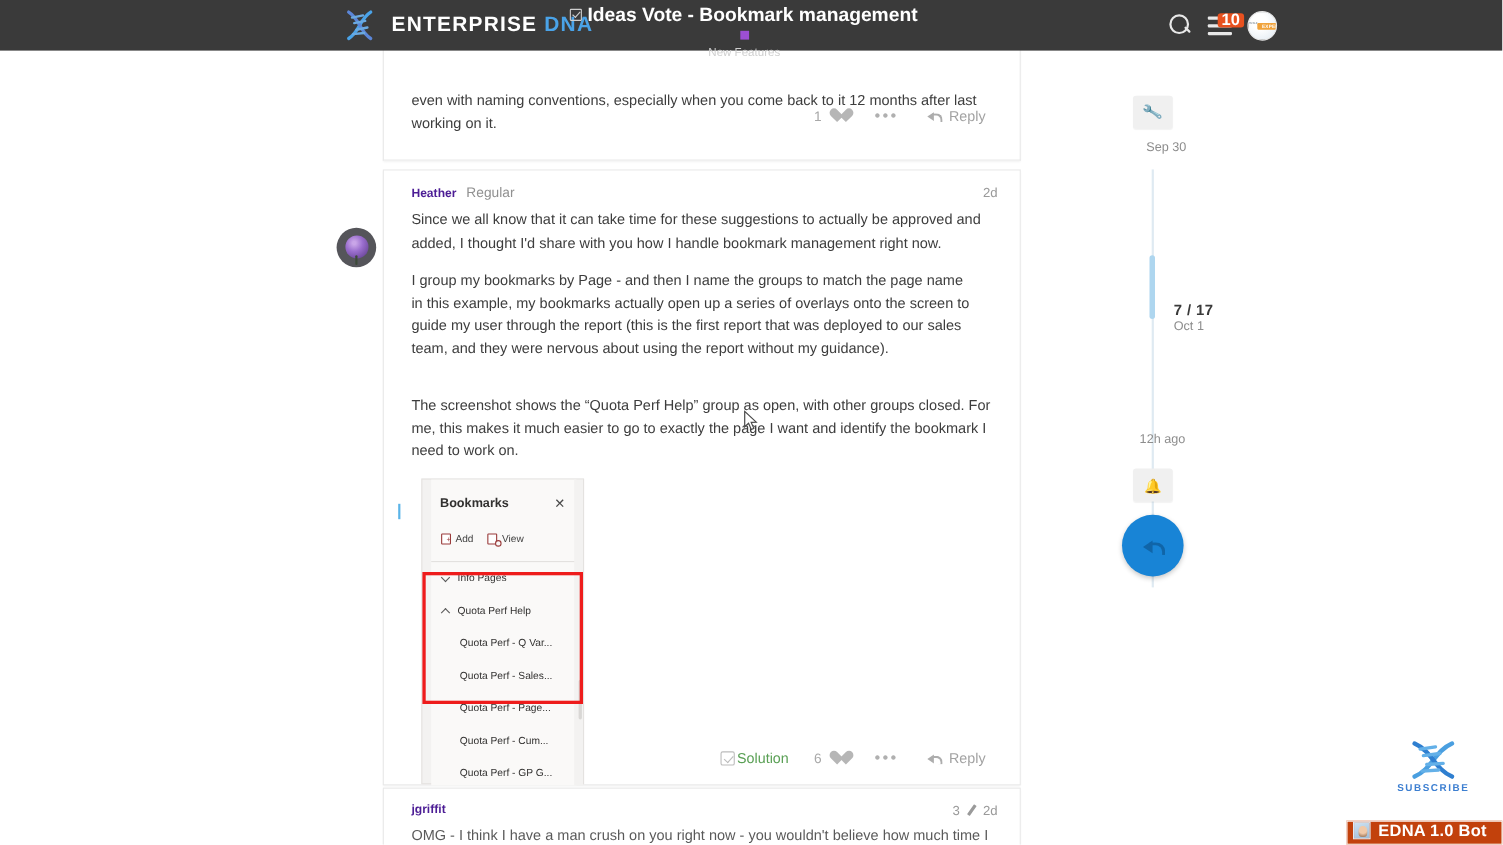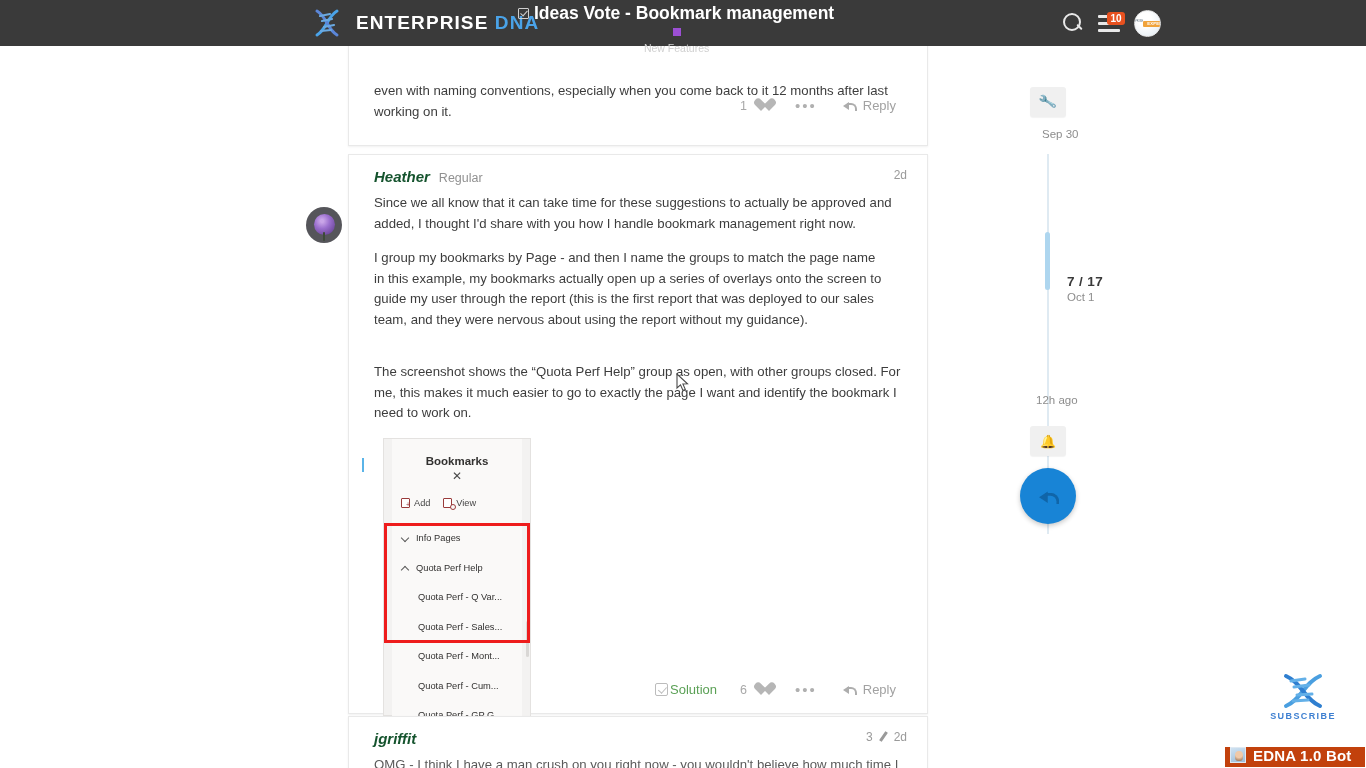--- a/index.html
+++ b/index.html
@@ -55,21 +55,21 @@
     width: 14px; height: 14px; border: 2px solid #e8e8e8; border-radius: 50%;
   }
   .search-glyph::after {
     content: ""; position: absolute; left: 14px; top: 14px;
     width: 7px; height: 2px; background: #e8e8e8; transform: rotate(45deg); border-radius: 1px;
   }
   .burger { width: 22px; height: 17px; display: flex; flex-direction: column; justify-content: space-between; }
   .burger span { display: block; height: 3px; background: #e8e8e8; border-radius: 1px; }
   .badge {
     position: absolute; top: -3px; left: 9px;
-    background: #e8511f; color: #fff; font-size: 10px; font-weight: bold;
+    background: #e8511f; color: #fff; font-size: 15px; font-weight: bold;
     border-radius: 3px; padding: 0px 3.5px; line-height: 13px; min-width: 17px; text-align: center;
   }
   .avatar-top {
     width: 27px; height: 27px; border-radius: 50%;
     background: radial-gradient(circle at 40% 35%, #ffffff 30%, #dfe9f2 100%);
     display: flex; align-items: center; justify-content: center; overflow: hidden;
     position: relative; border: 1px solid #e7e7e7;
   }
   .avatar-top .tiny-top { font-size: 2.6px; color: #5a6b7a; letter-spacing: .1px; line-height: 3px; }
   .avatar-top .expert-chip {
@@ -103,21 +103,21 @@
     width: 21px; height: 21px; border-radius: 50%;
     background: radial-gradient(circle at 38% 33%, #c9a5e8 8%, #9b6fce 40%, #6f4a9e 78%, #4e3370 100%);
     position: relative; margin-bottom: 2px;
   }
   .rose::after {
     content: ""; position: absolute; left: 9px; top: 18px;
     width: 2.5px; height: 9px; background: #3d4a38; border-radius: 1px;
   }
 
   .post-head { position: relative; padding: 13px 20px 0 25px; display: flex; align-items: baseline; }
-  .username { font-size: 15px; font-weight: bold; color: #14532d; font-style: italic; }
+  .username { font-size: 11px; font-weight: bold; color: #4c1d95; }
   .usertitle { font-size: 12.5px; color: #919191; margin-left: 9px; }
   .post-date { position: absolute; right: 20px; top: 13px; font-size: 12px; color: #9a9a9a; display: flex; align-items: center; gap: 5px; }
   .pencil-ico { display: inline-block; width: 11px; height: 11px; position: relative; }
   .pencil-ico::before {
     content:""; position:absolute; left:4px; top:-1px; width:3px; height:11px;
     background:#9a9a9a; transform: rotate(35deg); border-radius: .5px;
   }
   .edit-count { color: #9a9a9a; font-size: 12px; }
 
   .post-body { padding: 8px 22px 0 25px; font-size: 13.2px; line-height: 20.5px; color: #3d3d3d; }
@@ -169,21 +169,21 @@
   }
 
   
   .bm-shot {
     position: relative; margin: 10px 0 0 9px;
     width: 148px; height: 278px;
     background: #f3f2f1; border: 1px solid #e4e2e0;
     font-family: "Liberation Sans", sans-serif;
   }
   .bm-inner { position: absolute; left: 8px; top: 0; width: 132px; height: 278px; background: #faf9f8; }
-  .bm-title-row { display: flex; align-items: center; justify-content: space-between; padding: 12px 10px 0 8px; flex-direction: column; }
+  .bm-title-row { display: flex; align-items: center; justify-content: space-between; padding: 12px 10px 0 8px; }
   .bm-title { font-size: 11.5px; color: #323130; font-weight: 600; }
   .bm-close { font-size: 12px; color: #4a4a4a; cursor: pointer; line-height: 10px; }
   .bm-tools { display: flex; gap: 13px; padding: 12px 0 0 9px; align-items: center; }
   .bm-tool { display: flex; align-items: center; gap: 4px; font-size: 9.2px; color: #444; cursor: pointer; }
   .bm-ico {
     width: 9px; height: 10px; border: 1.2px solid #9a3b3b; border-radius: 1px; display:inline-block;
     position: relative; background: #fff;
   }
   .bm-ico.add::after { content: "+"; position: absolute; left: 4px; top: 3px; font-size: 7px; color: #9a3b3b; line-height: 6px; }
   .bm-ico.view::after {
@@ -378,21 +378,21 @@
               <span class="chev up"></span>
               <span>Quota Perf Help</span>
             </div>
             <div class="bm-row child">
                 <span>Quota Perf - Q Var...</span>
               </div>
             <div class="bm-row child">
                 <span>Quota Perf - Sales...</span>
               </div>
             <div class="bm-row child">
-                <span>Quota Perf - Mont...</span>
+                <span>Quota Perf - Page...</span>
               </div>
             <div class="bm-row child">
                 <span>Quota Perf - Cum...</span>
               </div>
             <div class="bm-row child">
                 <span>Quota Perf - GP G...</span>
               </div>
             <div class="bm-row">
               <span class="chev"></span>
               <span>V Prior - Help</span>

